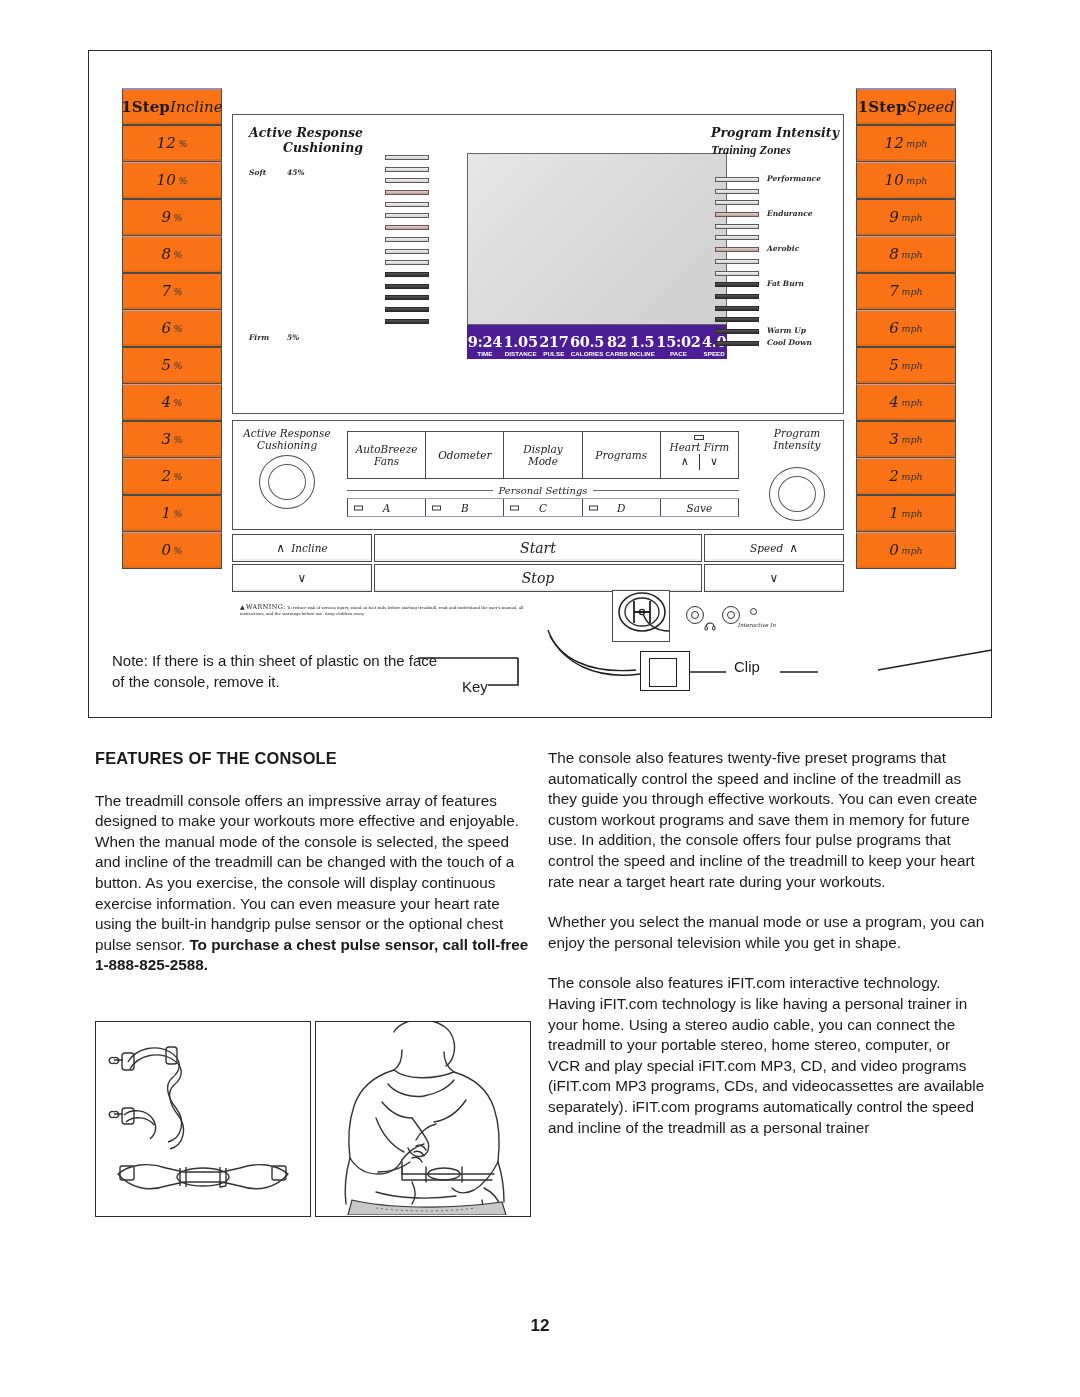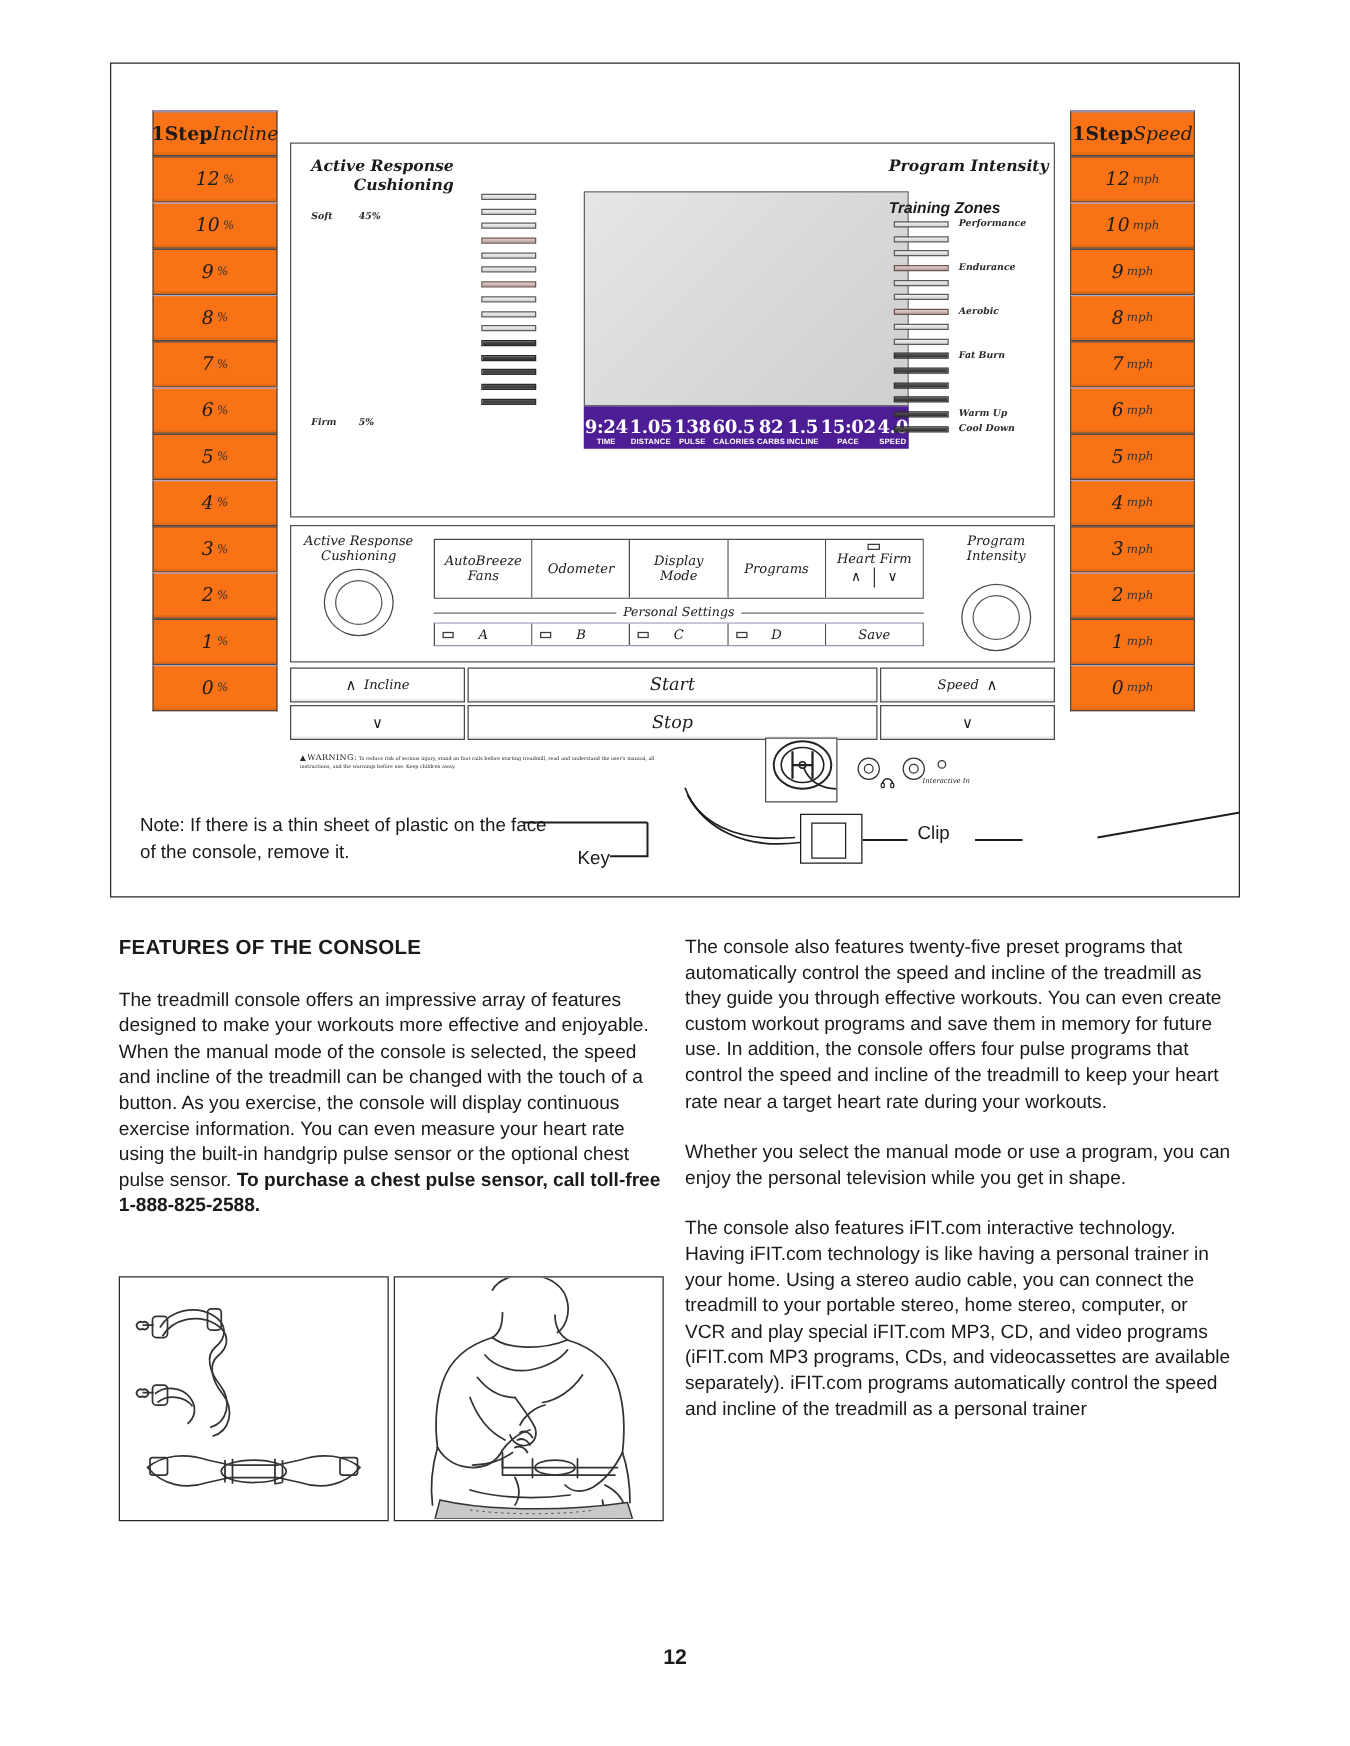--- a/index.html
+++ b/index.html
@@ -81,22 +81,22 @@
   }
   .pi-label{
     position:absolute; left:478px; top:10px;
     width:130px;
     font-family:"DejaVu Serif", serif;
     font-style:italic; font-weight:bold;
     font-size:12.5px; line-height:15px;
     color:#1b1b1b;
   }
   .tz-label{
-    position:absolute; left:478px; top:44px;
-    font-family:Liberation Sans, sans-serif;
+    position:absolute; left:478px; top:28px;
+    font-family:Liberation Serif, serif;
     font-style:italic; font-weight:bold;
     font-size:12.5px;
     color:#1b1b1b;
   }
 
   
   .ladder{ position:absolute; }
   .ladder .bar{
     width:44px; height:5px;
     margin-bottom:6.7px;
@@ -551,21 +551,21 @@
     <div class="readout" id="readout">
         <div class="ro-cell">
           <span class="ro-val">9:24</span>
           <span class="ro-lab">TIME</span>
         </div>
         <div class="ro-cell">
           <span class="ro-val">1.05</span>
           <span class="ro-lab">DISTANCE</span>
         </div>
         <div class="ro-cell">
-          <span class="ro-val">138</span>
+          <span class="ro-val">217</span>
           <span class="ro-lab">PULSE</span>
         </div>
         <div class="ro-cell">
           <span class="ro-val">60.5</span>
           <span class="ro-lab">CALORIES</span>
         </div>
         <div class="ro-cell">
           <span class="ro-val">82</span>
           <span class="ro-lab">CARBS</span>
         </div>

